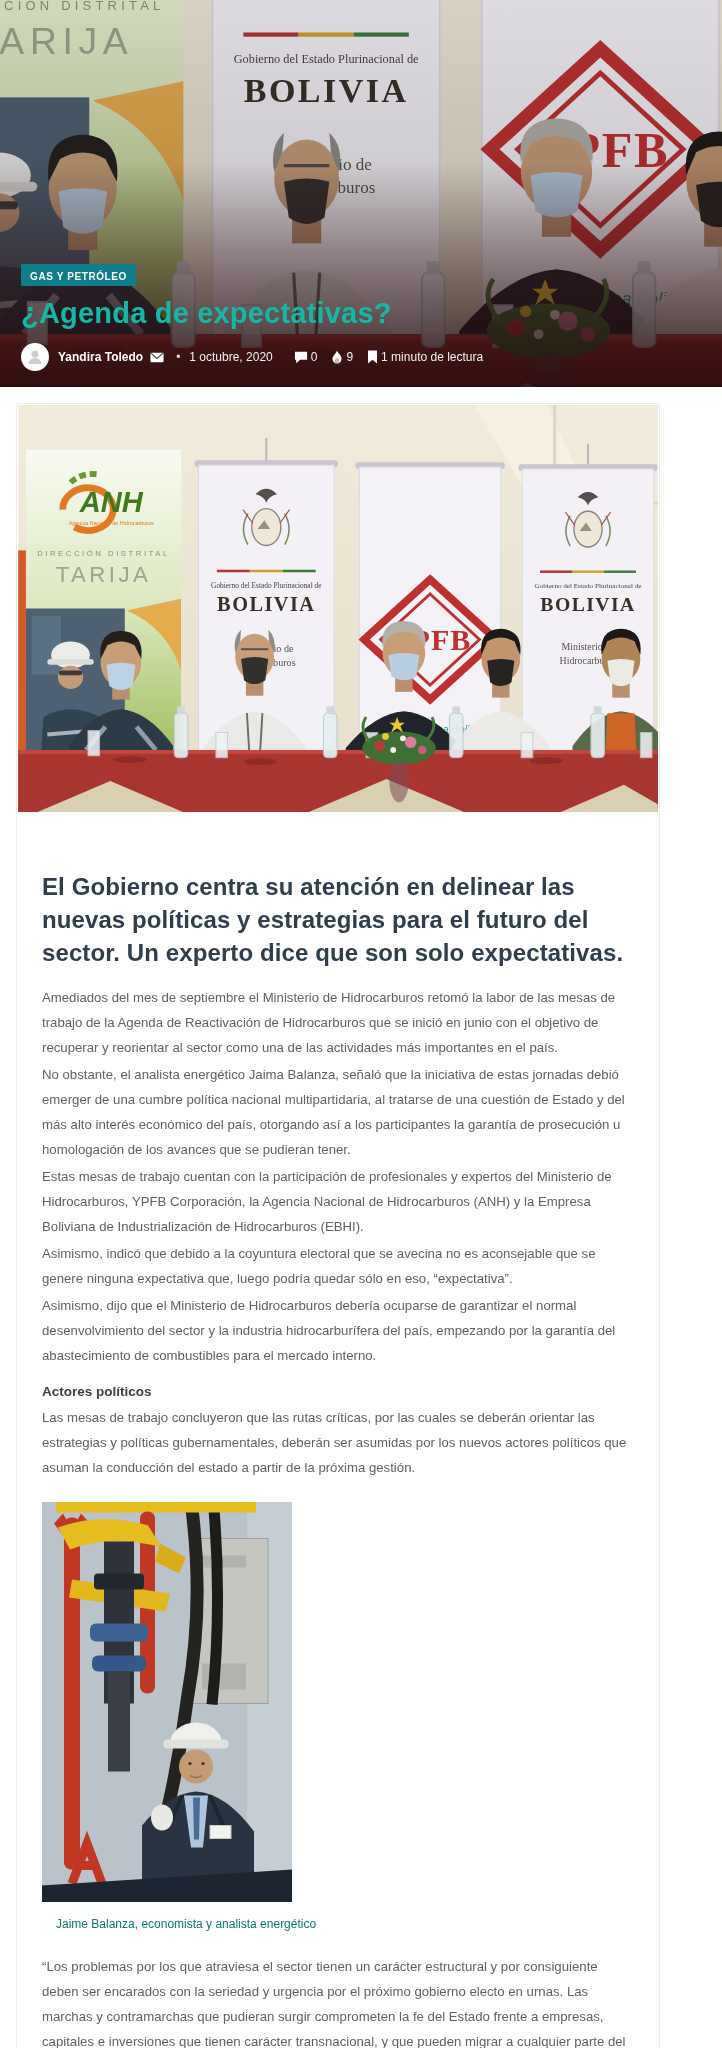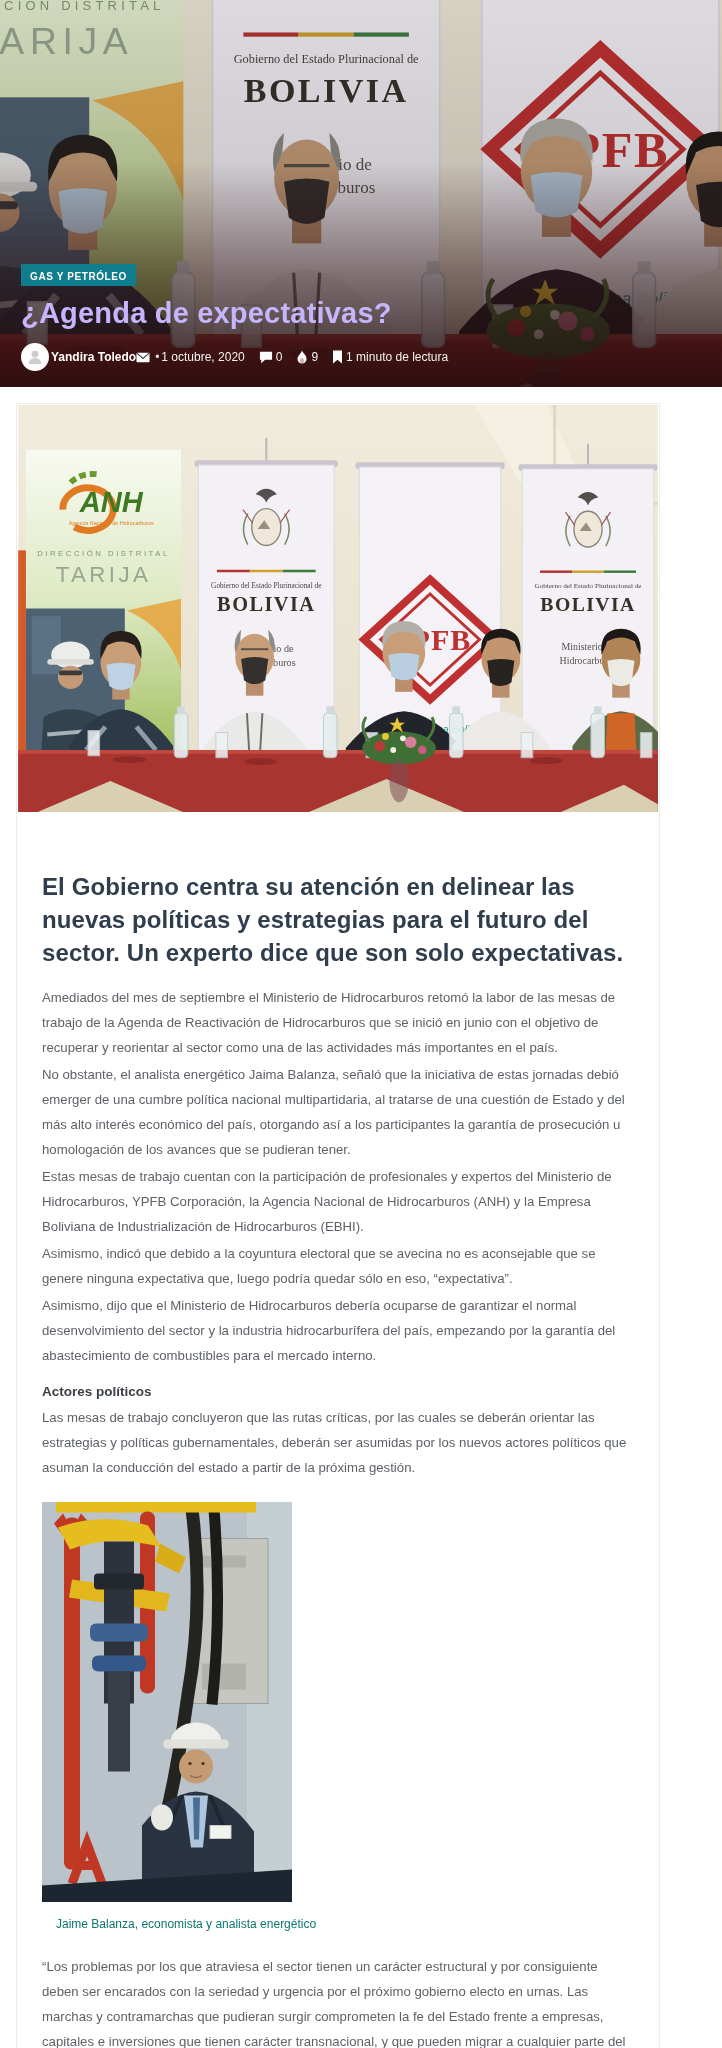--- a/index.html
+++ b/index.html
@@ -17,24 +17,24 @@
       rgba(20,16,18,0.16) 42%,
       rgba(38,12,14,0.55) 70%,
       rgba(30,8,10,0.88) 100%);
   }
   .hero-content{position:absolute;left:21px;bottom:16px;z-index:3;}
   .badge{
     display:inline-block;color:#fff;font-size:10px;font-weight:bold;
     letter-spacing:0.6px;padding:7px 9px 4px;margin-bottom:11px;
   }
   .hero-title{
-    margin:0 0 13px;color:#c4b5fd;font-size:29px;font-weight:800;
+    margin:0 0 13px;color:#14b8a6;font-size:29px;font-weight:800;
     letter-spacing:0.2px;line-height:1.15;
   }
-  .byline{display:flex;align-items:center;color:#f2f2f2;font-size:12px;text-align:right;}
+  .byline{display:flex;align-items:center;color:#f2f2f2;font-size:12px;gap:7px;text-align:right;}
   .avatar{
     width:28px;height:28px;border-radius:50%;background:#fdfdfd;
     display:flex;align-items:center;justify-content:center;flex:0 0 auto;margin-right:2px;
   }
   .author{font-weight:bold;color:#fff;}
   .meta-ico{display:inline-block;vertical-align:-2px;margin-right:3px;}
   .meta-item{display:flex;align-items:center;}
   .sep{opacity:.9;margin:0 2px;}
   .meta-group{display:flex;align-items:center;gap:14px;margin-left:14px;}
   

